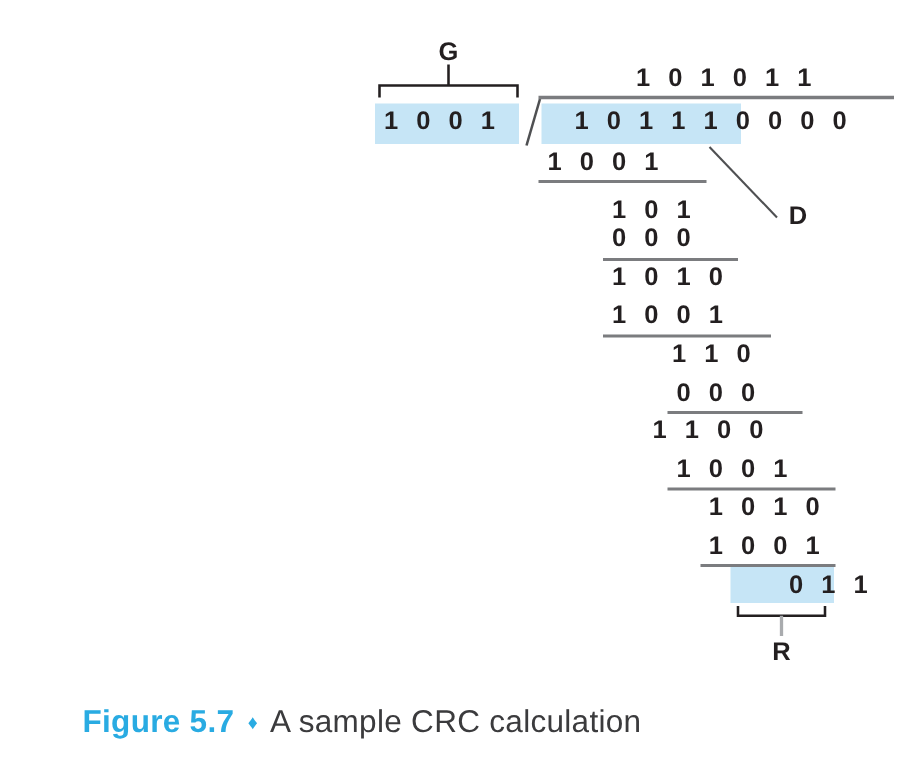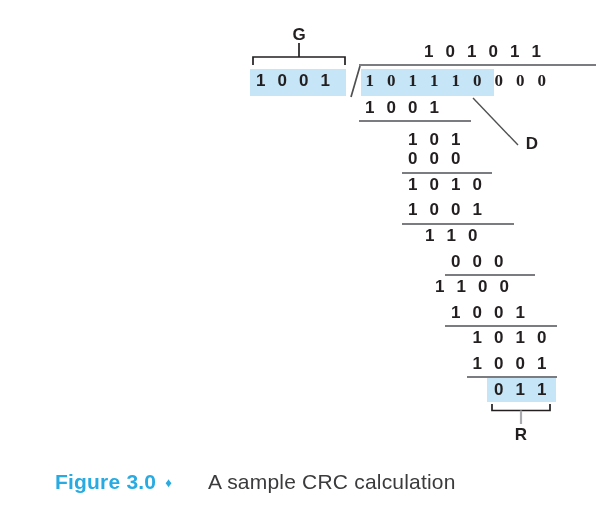--- a/index.html
+++ b/index.html
@@ -20,52 +20,52 @@
     text-align:center;z-index:4;
   }
   #overlay{position:absolute;left:0;top:0;z-index:2;pointer-events:none;}
   #figure-caption{
     position:absolute;left:55px;top:470px;white-space:nowrap;z-index:4;
     font-size:21px;letter-spacing:0.2px;
   }
   #caption-label{font-weight:700;color:var(--caption-accent,#29abe2);}
   #caption-diamond{font-size:13px;color:var(--caption-accent,#29abe2);
     vertical-align:2px;margin:0 8px 0 9px;}
-  #caption-title{font-weight:400;color:var(--caption-ink,#3b3b3d);margin-left:28px;}
+  #caption-title{font-weight:400;color:var(--caption-ink,#3b3b3d);}
 </style>
 </head>
 <body style="--highlight: #c6e5f6; --ink: #231f20; --rule: #7b7c7f; --pointer: #4f5052; --tick: #a9abae; --caption-accent: #29abe2; --caption-ink: #3b3b3d;">
 
 <div id="figure-canvas">
 
   <div id="division">
       <div class="hl" style="left: 250px; top: 69px; width: 96px; height: 27px;"></div>
       <div class="hl" style="left: 361px; top: 69px; width: 133px; height: 27px;"></div>
       <div class="drow" style="left: 250px; top: 72px;"><span class="digit">1</span><span class="digit">0</span><span class="digit">0</span><span class="digit">1</span></div>
-      <div class="drow" style="left: 359px; top: 72px; font-family: Liberation Serif, serif;"><span class="digit">1</span><span class="digit">0</span><span class="digit">1</span><span class="digit">1</span><span class="digit">1</span><span class="digit">0</span><span class="digit">0</span><span class="digit">0</span><span class="digit">0</span></div>
+      <div class="drow" style="left: 377px; top: 72px;"><span class="digit">1</span><span class="digit">0</span><span class="digit">1</span><span class="digit">1</span><span class="digit">1</span><span class="digit">0</span><span class="digit">0</span><span class="digit">0</span><span class="digit">0</span></div>
       <div class="drow" style="left: 418px; top: 43px;"><span class="digit">1</span><span class="digit">0</span><span class="digit">1</span><span class="digit">0</span><span class="digit">1</span><span class="digit">1</span></div>
       <div class="drow" style="left: 359px; top: 99px;"><span class="digit">1</span><span class="digit">0</span><span class="digit">0</span><span class="digit">1</span></div>
       <div class="rule" style="left: 359px; top: 120.4px; width: 111.5px;"></div>
       <div class="drow" style="left: 402px; top: 131px;"><span class="digit">1</span><span class="digit">0</span><span class="digit">1</span></div>
       <div class="drow" style="left: 402px; top: 150.2px;"><span class="digit">0</span><span class="digit">0</span><span class="digit">0</span></div>
       <div class="rule" style="left: 402px; top: 171.6px; width: 90px;"></div>
       <div class="drow" style="left: 402px; top: 175.8px;"><span class="digit">1</span><span class="digit">0</span><span class="digit">1</span><span class="digit">0</span></div>
       <div class="drow" style="left: 402px; top: 201.4px;"><span class="digit">1</span><span class="digit">0</span><span class="digit">0</span><span class="digit">1</span></div>
       <div class="rule" style="left: 402px; top: 222.8px; width: 111.5px;"></div>
-      <div class="drow" style="left: 419px; top: 227px;"><span class="digit">1</span><span class="digit">1</span><span class="digit">0</span></div>
+      <div class="drow" style="left: 442px; top: 227px;"><span class="digit">1</span><span class="digit">1</span><span class="digit">0</span></div>
       <div class="drow" style="left: 445px; top: 252.6px;"><span class="digit">0</span><span class="digit">0</span><span class="digit">0</span></div>
       <div class="rule" style="left: 445px; top: 274px; width: 90px;"></div>
       <div class="drow" style="left: 429px; top: 278.2px;"><span class="digit">1</span><span class="digit">1</span><span class="digit">0</span><span class="digit">0</span></div>
       <div class="drow" style="left: 445px; top: 303.8px;"><span class="digit">1</span><span class="digit">0</span><span class="digit">0</span><span class="digit">1</span></div>
       <div class="rule" style="left: 445px; top: 325.2px; width: 111.5px;"></div>
       <div class="drow" style="left: 466.5px; top: 329.4px;"><span class="digit">1</span><span class="digit">0</span><span class="digit">1</span><span class="digit">0</span></div>
       <div class="drow" style="left: 466.5px; top: 355px;"><span class="digit">1</span><span class="digit">0</span><span class="digit">0</span><span class="digit">1</span></div>
       <div class="rule" style="left: 466.5px; top: 376.4px; width: 90px;"></div>
       <div class="hl" style="left: 486.5px; top: 376px; width: 69.5px; height: 26.2px;"></div>
-      <div class="drow" style="left: 488px; top: 380.6px;"><span class="digit">0</span><span class="digit">1</span><span class="digit">1</span></div>
+      <div class="drow" style="left: 488px; top: 380.6px; padding-left: 32px;"><span class="digit">0</span><span class="digit">1</span><span class="digit">1</span></div>
     </div>
 
   <svg id="overlay" width="601" height="518" viewBox="0 0 601 518">
 
     <path d="M253,65 L253,57 L345,57 L345,65" fill="none" stroke="#231f20" stroke-width="1.7"></path>
     <line x1="299" y1="57" x2="299" y2="43" stroke="#231f20" stroke-width="1.7"></line>
 
     <line x1="351" y1="97" x2="360" y2="66" stroke="#4f5052" stroke-width="1.7"></line>
     <line x1="359" y1="65" x2="596" y2="65" stroke="#7b7c7f" stroke-width="2.2"></line>
 
@@ -73,15 +73,15 @@
 
     <path d="M492,404 L492,410.5 L550,410.5 L550,404" fill="none" stroke="#231f20" stroke-width="1.7"></path>
     <line x1="521" y1="410.5" x2="521" y2="424" stroke="#a9abae" stroke-width="2.2"></line>
   </svg>
 
   <div class="div-label" style="left:290px;top:25px;width:18px;">G</div>
   <div class="div-label" style="left:523px;top:134px;width:18px;">D</div>
   <div class="div-label" style="left:512px;top:425px;width:18px;">R</div>
 
   <div id="figure-caption">
-    <span id="caption-label">Figure 3.0</span><span id="caption-diamond">♦</span><span id="caption-title">A sample CRC calculation</span>
+    <span id="caption-label">Figure 5.7</span><span id="caption-diamond">♦</span><span id="caption-title">A sample CRC calculation</span>
   </div>
 </div>
 
 </body></html>

